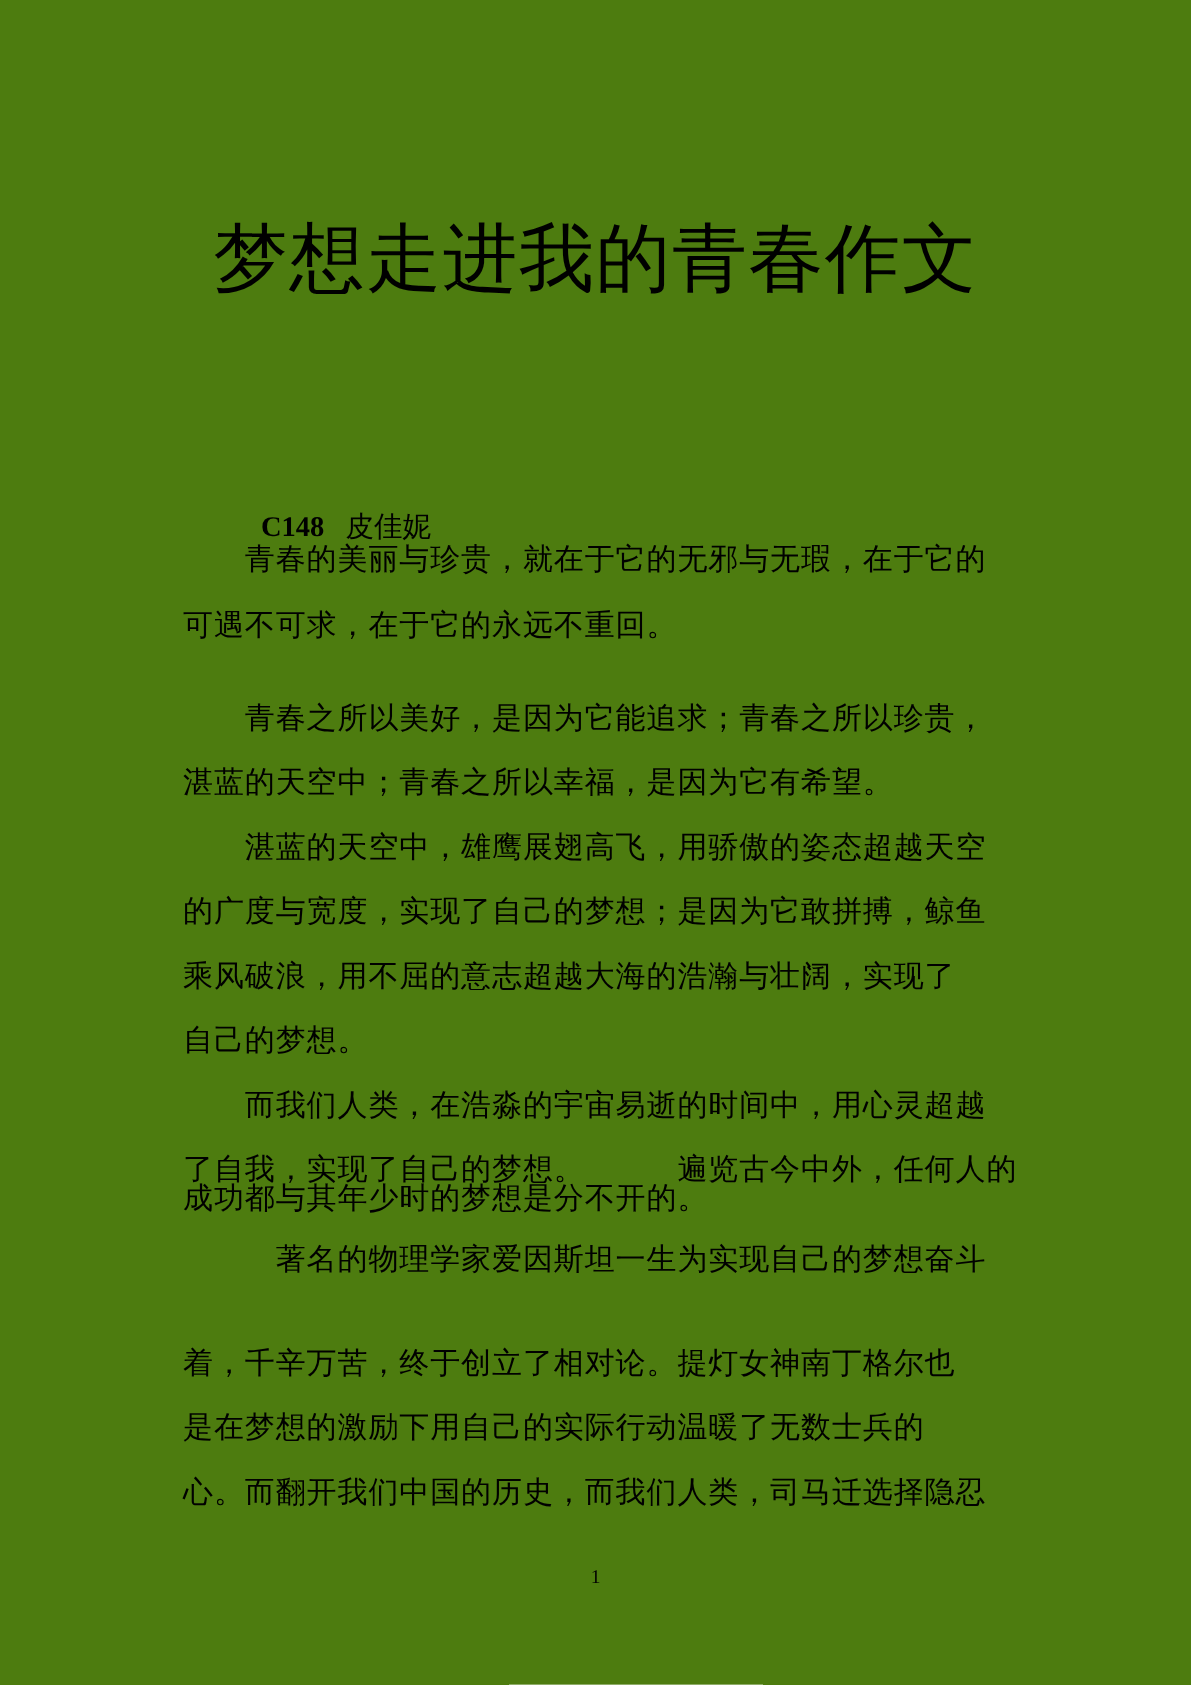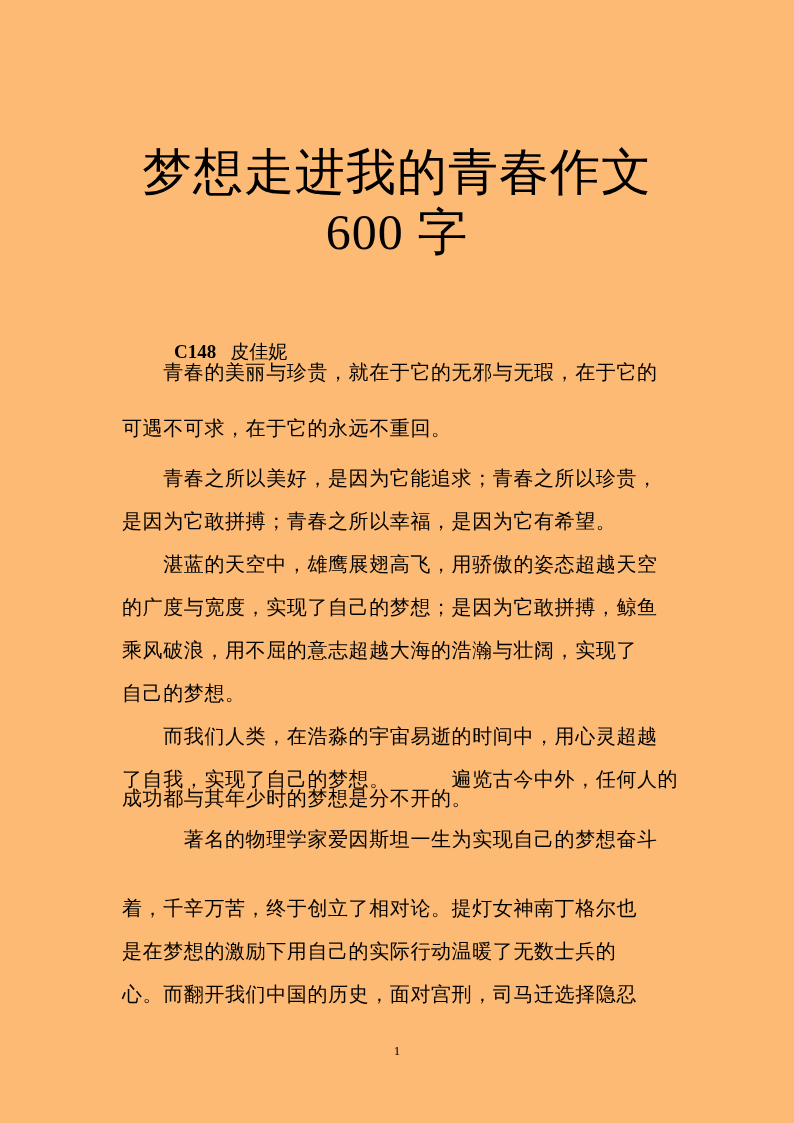--- a/index.html
+++ b/index.html
@@ -13,21 +13,21 @@
       position: relative;
       overflow: hidden;
       font-family: "DejaVu Serif", "Liberation Serif", serif;
       color: #000000;
     }
     .page {
       position: absolute;
       left: 0; top: 0;
       width: 794px;
       height: 1123px;
-      background: #fdba74;
+      background: #4d7c0f;
     }
     .title {
       position: absolute;
       left: 0;
       width: 794px;
       text-align: center;
       font-family: "Liberation Serif", "DejaVu Serif", serif;
       font-size: 50px;
       line-height: 60px;
       font-weight: normal;
@@ -76,40 +76,39 @@
       text-align: center;
       font-size: 13px;
       font-family: "Liberation Serif", "DejaVu Serif", serif;
     }
   </style>
 </head>
 <body>
 
 <div class="page">
   <div class="title l1">梦想走进我的青春作文</div>
-  <div class="title l2">600 字</div>
 
 
   <div class="author">
     <span class="code">C148</span>
     <span>皮佳妮</span>
   </div>
 
   <div id="body-lines">
     <div class="line" style="top:360px">　　青春的美丽与珍贵，就在于它的无邪与无瑕，在于它的</div>
-    <div class="line" style="top:416px">可遇不可求，在于它的永远不重回。</div>
+    <div class="line" style="top:404px">可遇不可求，在于它的永远不重回。</div>
     <div class="line" style="top:466px">　　青春之所以美好，是因为它能追求；青春之所以珍贵，</div>
-    <div class="line" style="top:509px">是因为它敢拼搏；青春之所以幸福，是因为它有希望。</div>
+    <div class="line" style="top:509px">湛蓝的天空中；青春之所以幸福，是因为它有希望。</div>
     <div class="line" style="top:552px">　　湛蓝的天空中，雄鹰展翅高飞，用骄傲的姿态超越天空</div>
     <div class="line" style="top:595px">的广度与宽度，实现了自己的梦想；是因为它敢拼搏，鲸鱼</div>
     <div class="line" style="top:638px">乘风破浪，用不屈的意志超越大海的浩瀚与壮阔，实现了</div>
     <div class="line" style="top:681px">自己的梦想。</div>
     <div class="line" style="top:724px">　　而我们人类，在浩淼的宇宙易逝的时间中，用心灵超越</div>
     <div class="line" style="top:767px">了自我，实现了自己的梦想。　　　遍览古今中外，任何人的</div>
     <div class="line" style="top:786px">成功都与其年少时的梦想是分不开的。</div>
     <div class="line" style="top:827px">　　　著名的物理学家爱因斯坦一生为实现自己的梦想奋斗</div>
     <div class="line" style="top:896px">着，千辛万苦，终于创立了相对论。提灯女神南丁格尔也</div>
     <div class="line" style="top:939px">是在梦想的激励下用自己的实际行动温暖了无数士兵的</div>
-    <div class="line" style="top:982px">心。而翻开我们中国的历史，面对宫刑，司马迁选择隐忍</div>
+    <div class="line" style="top:982px">心。而翻开我们中国的历史，而我们人类，司马迁选择隐忍</div>
   </div>
 
   <div class="page-number">1</div>
 </div>
 
 </body></html>

